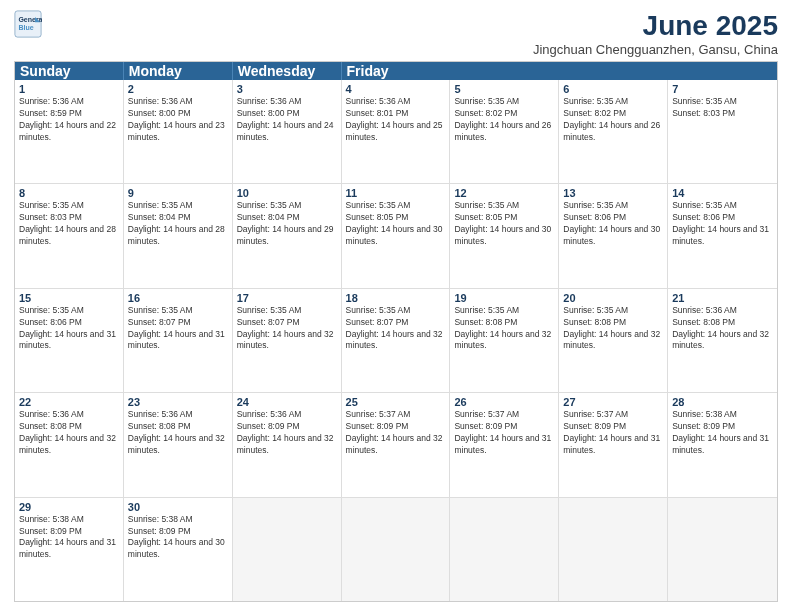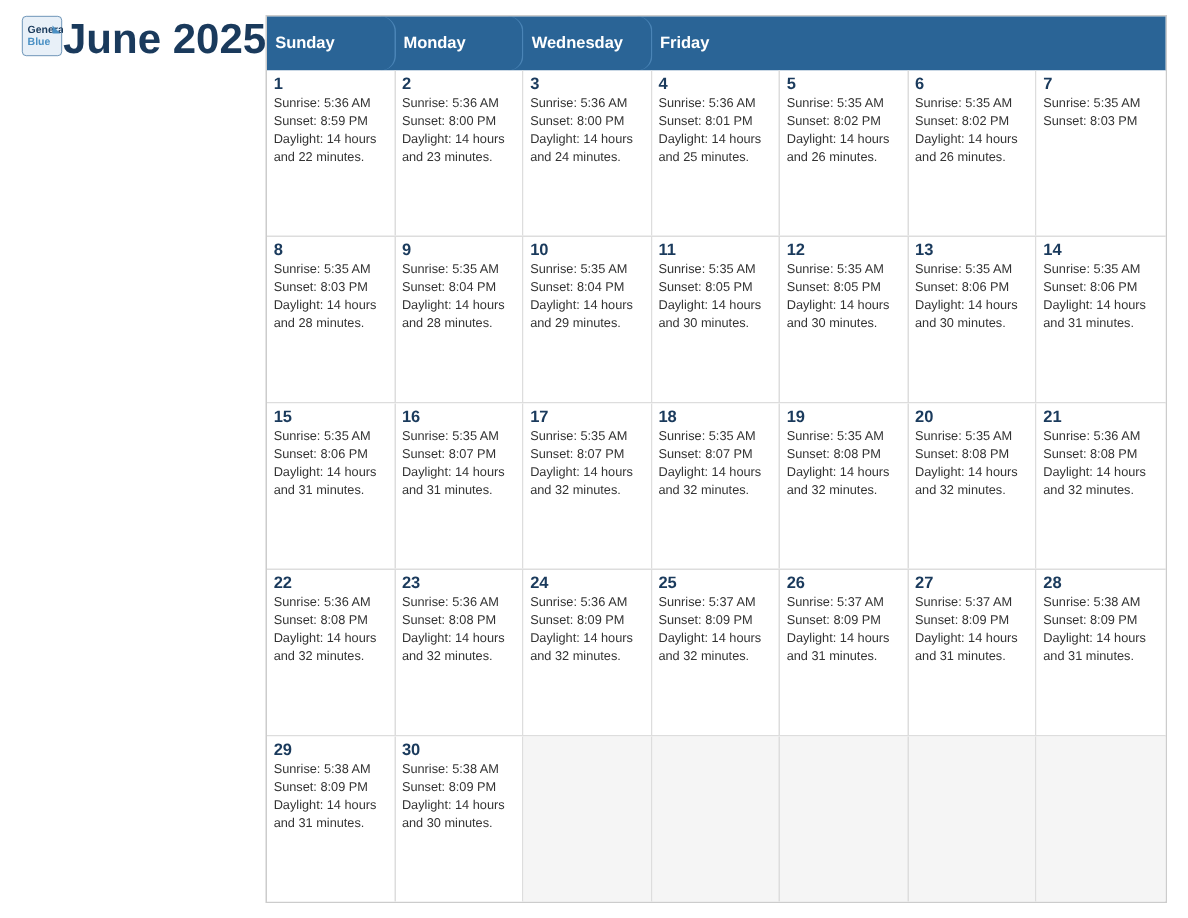--- a/index.html
+++ b/index.html
@@ -8,21 +8,21 @@
       height: 612px;
       background: #fff;
       font-family: Arial, sans-serif;
       overflow: hidden;
     }
     .page {
       width: 792px;
       height: 612px;
       padding: 10px 14px;
       display: flex;
-      flex-direction: row;
+      flex-direction: column;
     }
     .header {
       display: flex;
       align-items: flex-start;
       justify-content: space-between;
       margin-bottom: 4px;
     }
     .logo {
       display: flex;
       align-items: center;
@@ -50,25 +50,24 @@
       flex-direction: column;
       border: 1px solid #ccc;
     }
     .cal-header {
       display: grid;
       grid-template-columns: repeat(7, 1fr);
       background: #2a6496;
     }
     .cal-header-cell {
       color: #fff;
-      font-size: 11px;
+      font-size: 14px;
       font-weight: bold;
-      padding: 12px 5px;
+      padding: 1px 5px;
       border-right: 1px solid #4a84b6;
-      border-radius: 10px;
     }
     .cal-header-cell:last-child { border-right: none; }
     .cal-body {
       flex: 1;
       display: flex;
       flex-direction: column;
     }
     .cal-row {
       flex: 1;
       display: grid;
@@ -107,20 +106,21 @@
     <div class="logo">
       <svg class="logo-icon" viewBox="0 0 32 32">
         <rect x="1" y="1" width="30" height="30" rx="3" fill="#e8f0f8" stroke="#2a6496" stroke-width="0.5"></rect>
         <text x="5" y="14" font-size="8" font-weight="bold" fill="#1a3a5c">General</text>
         <text x="5" y="23" font-size="8" font-weight="bold" fill="#4a90c4">Blue</text>
         <polygon points="24,8 30,14 24,14" fill="#4a90c4"></polygon>
       </svg>
     </div>
     <div class="title-block">
       <div class="month-title">June 2025</div>
+      <div class="location-title">Jingchuan Chengguanzhen, Gansu, China</div>
     </div>
   </div>
 
   <div class="calendar">
     <div class="cal-header">
       <div class="cal-header-cell">Sunday</div>
       <div class="cal-header-cell">Monday</div>
       <div class="cal-header-cell">Wednesday</div>
       <div class="cal-header-cell">Friday</div>
     </div>

